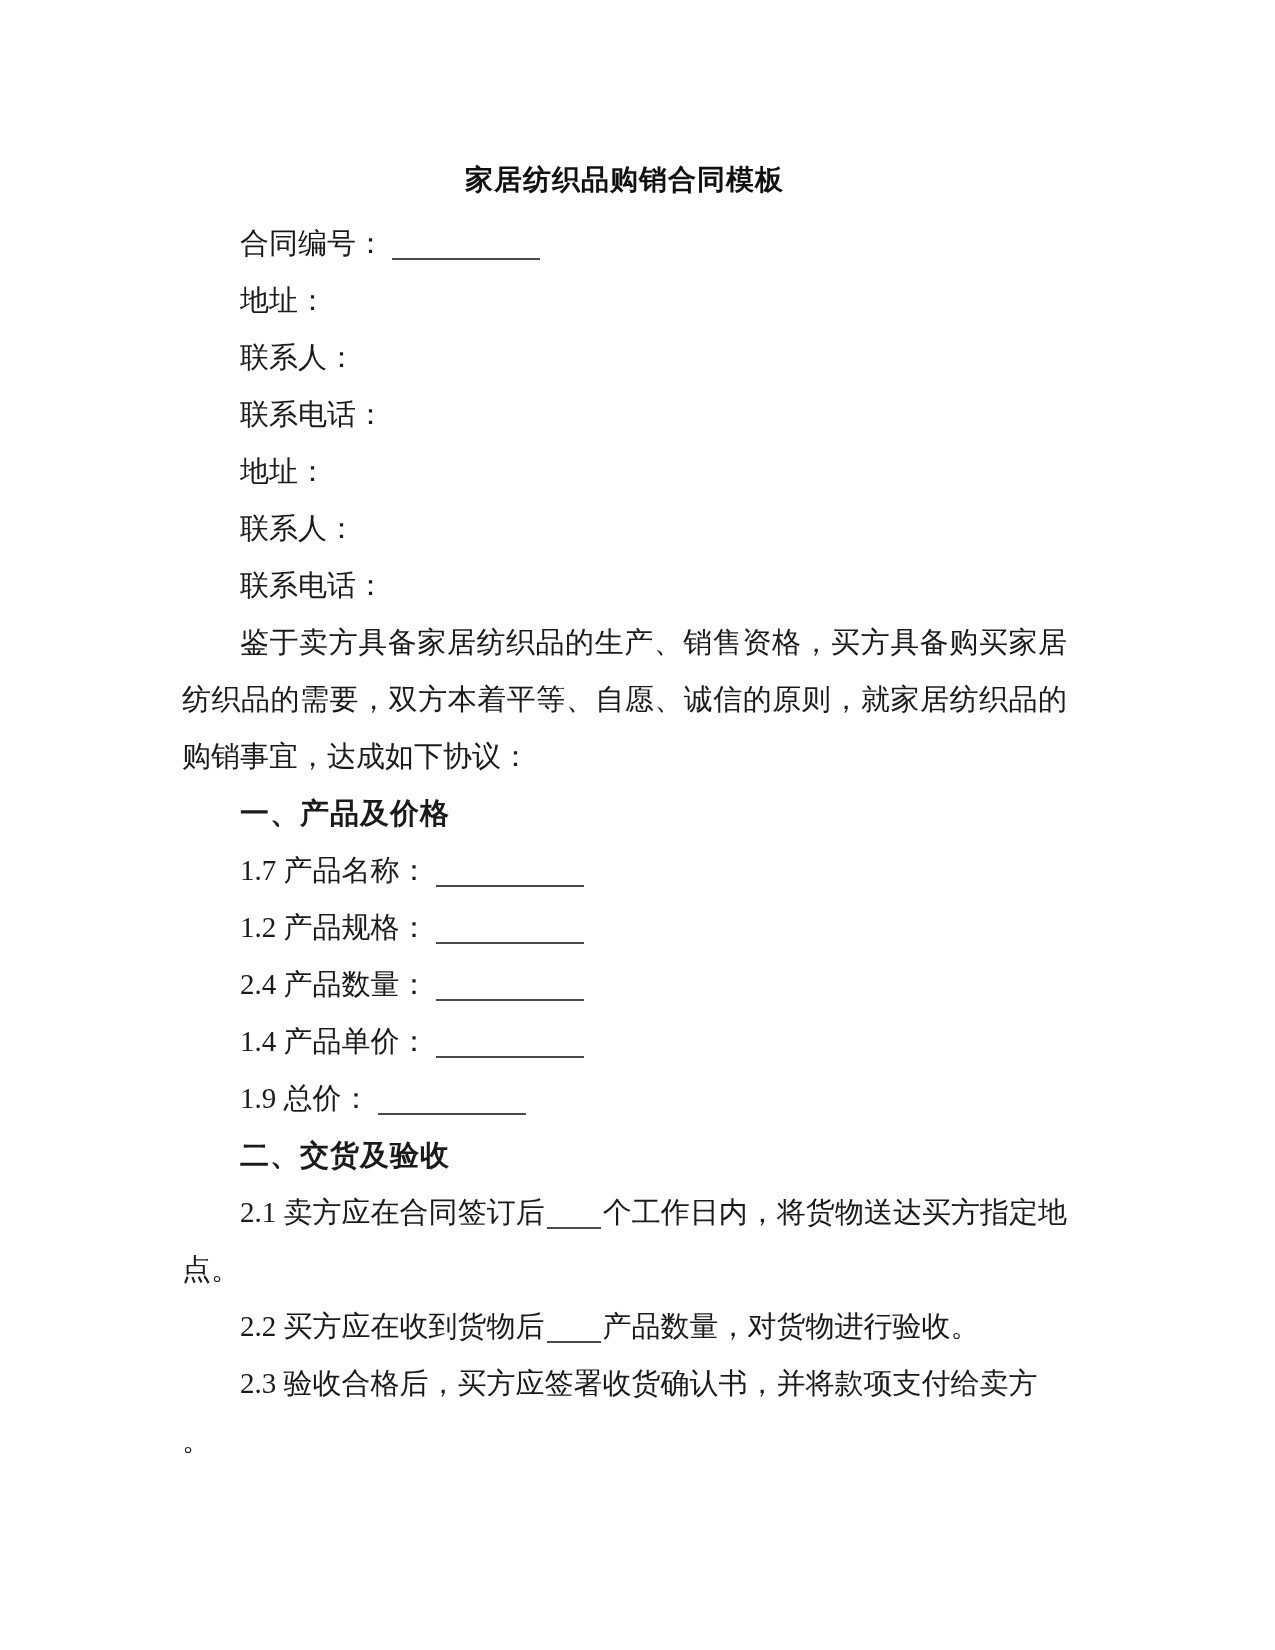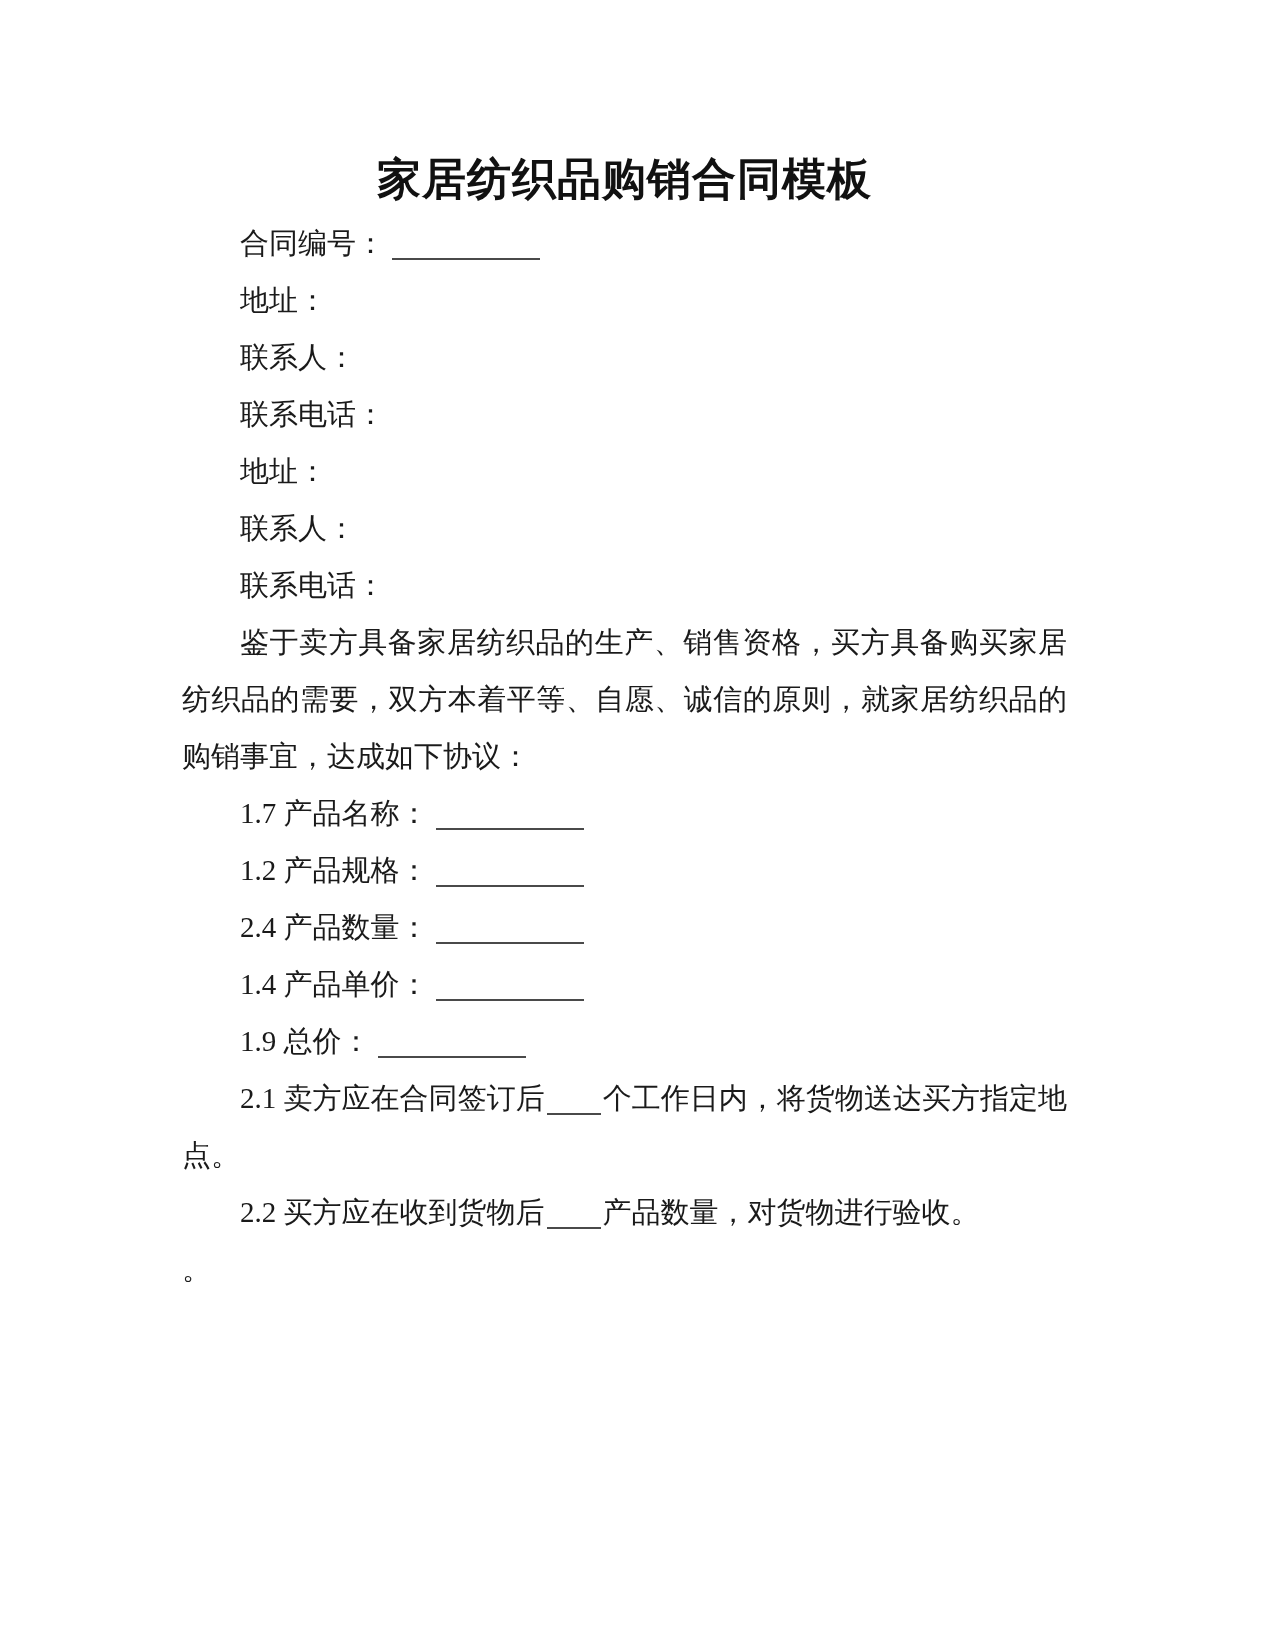--- a/index.html
+++ b/index.html
@@ -10,21 +10,21 @@
     box-sizing: border-box;
     background: #ffffff;
     padding: 150px 208px 0 182px;
     font-family: "Liberation Serif", "DejaVu Serif", serif;
     color: #151515;
     overflow: hidden;
   }
   .title {
     margin: 0 0 5px 0;
     text-align: center;
-    font-size: 44px;
+    font-size: 28px;
     line-height: 60px;
     font-weight: 700;
     letter-spacing: 1px;
     color: #111111;
   }
   .page p {
     margin: 0;
     font-size: 29px;
     line-height: 57px;
     text-indent: 2em;
@@ -65,32 +65,35 @@
   <p><span>联系电话：</span></p>
 
   <p><span>地址：</span></p>
 
   <p><span>联系人：</span></p>
 
   <p><span>联系电话：</span></p>
 
   <p>鉴于卖方具备家居纺织品的生产、销售资格，买方具备购买家居纺织品的需要，双方本着平等、自愿、诚信的原则，就家居纺织品的购销事宜，达成如下协议：</p>
 
+  <p class="heading">一、产品及价格</p>
 
   <p><span>1.7 产品名称：</span><span class="blank blank-long">__________</span></p>
 
   <p><span>1.2 产品规格：</span><span class="blank blank-long">__________</span></p>
 
   <p><span>2.4 产品数量：</span><span class="blank blank-long">__________</span></p>
 
   <p><span>1.4 产品单价：</span><span class="blank blank-long">__________</span></p>
 
   <p><span>1.9 总价：</span><span class="blank blank-long">__________</span></p>
 
+  <p class="heading">二、交货及验收</p>
 
   <p><span>2.1 卖方应在合同签订后</span><span class="blank blank-short">____</span><span>个工作日内，将货物送达买方指定地点。</span></p>
 
   <p><span>2.2 买方应在收到货物后</span><span class="blank blank-short">____</span><span>产品数量，对货物进行验收。</span></p>
 
+  <p><span>2.3 验收合格后，买方应签署收货确认书，并将款项支付给卖方</span></p>
 
   <p class="flush">。</p>
 
 </div>
 
 </body></html>

